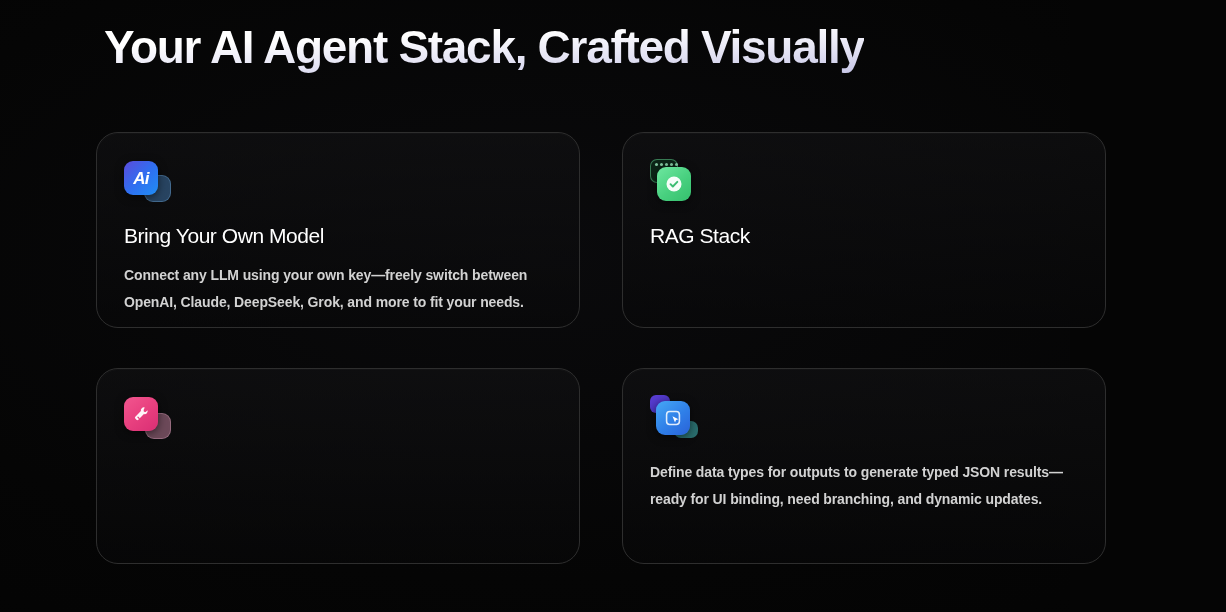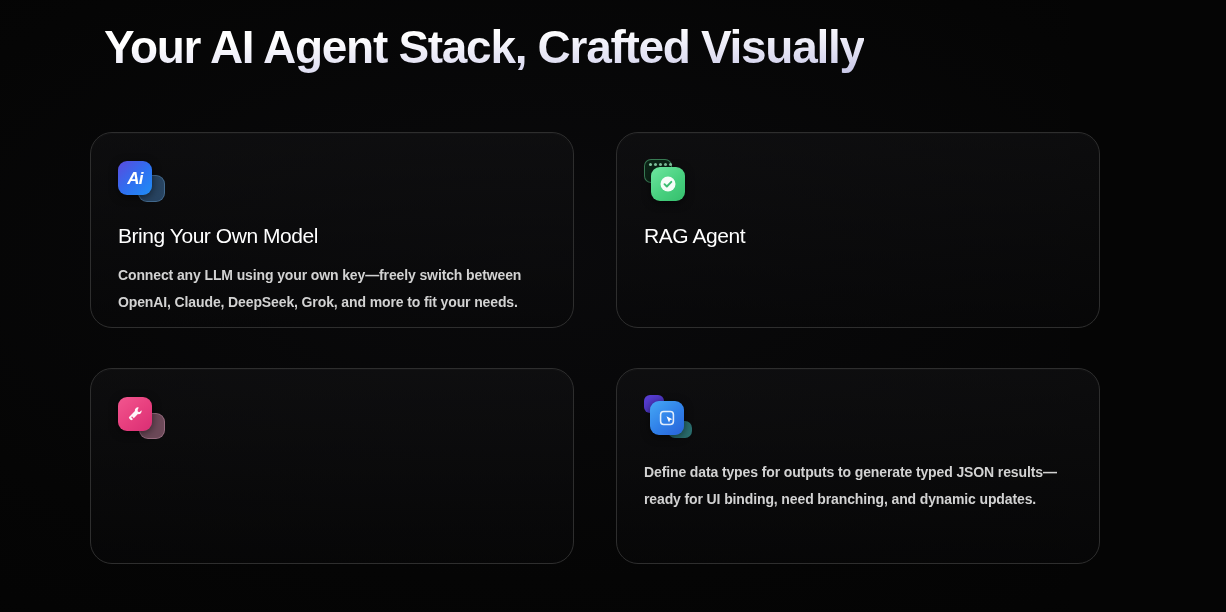--- a/index.html
+++ b/index.html
@@ -37,21 +37,21 @@
     background: linear-gradient(178deg, #ffffff 0%, #ffffff 34%, #e2e1f3 68%, #c2c1e4 100%);
     -webkit-background-clip: text;
     background-clip: text;
     color: transparent;
     -webkit-text-fill-color: transparent;
   }
 
   
   .grid {
     position: absolute;
-    left: 90px;
+    left: 96px;
     top: 132px;
     width: 1010px;
     display: grid;
     grid-template-columns: 484px 484px;
     grid-template-rows: 196px 196px;
     column-gap: 42px;
     row-gap: 40px;
   }
 
   .card {
@@ -244,21 +244,21 @@
               <i></i>
             </span>
         </span>
         <span class="tile tile-main">
           <svg class="glyph-svg" width="20" height="20" viewBox="0 0 24 24" aria-hidden="true">
             <circle cx="12" cy="12" r="9" fill="#ffffff" opacity="0.95"></circle>
             <path d="M7.8 12.2l2.8 2.8 5.4-5.6" fill="none" stroke="#3bbd72" stroke-width="2.3" stroke-linecap="round" stroke-linejoin="round"></path>
           </svg>
         </span>
       </div>
-      <div class="card-title">RAG Agent</div>
+      <div class="card-title">RAG Stack</div>
     </div>
 
     <div class="card">
       <div class="icon-wrap i-tool">
         <span class="tile tile-front"></span>
         <span class="tile tile-main">
           <svg class="glyph-svg" width="20" height="20" viewBox="0 0 24 24" aria-hidden="true">
             <path d="M16.5 4.2a3.6 3.6 0 0 0-4.6 4.3L5.2 15.2a1.6 1.6 0 0 0 0 2.3l1.3 1.3a1.6 1.6 0 0 0 2.3 0l6.7-6.7a3.6 3.6 0 0 0 4.3-4.6l-2.2 2.2-2.1-.4-.4-2.1z" fill="#ffffff" opacity="0.95"></path>
             <path d="M8.4 15.9l1.6 1.6" stroke="#e8407f" stroke-width="1.5" stroke-linecap="round"></path>
           </svg>

